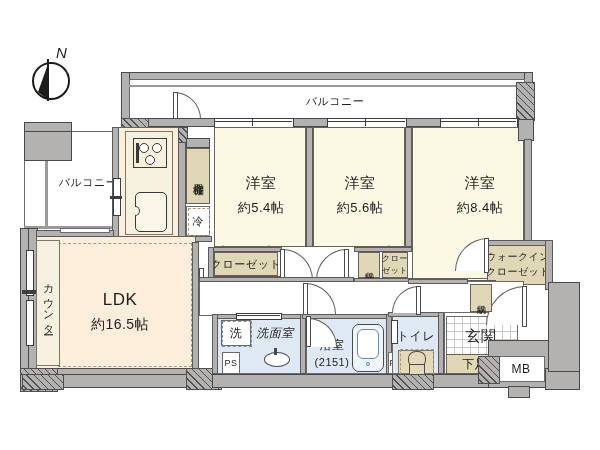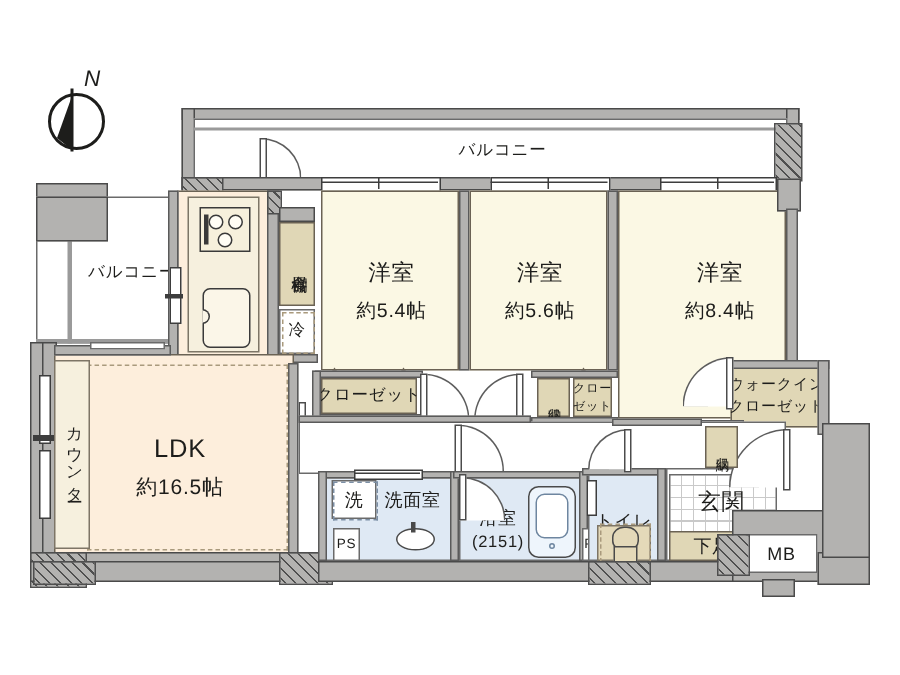--- a/index.html
+++ b/index.html
@@ -244,21 +244,21 @@
   <div class="b wall-thin" style="left:199px;top:277px;width:155px;height:5px;"></div>
   <div class="b wall-thin" style="left:408px;top:279px;width:60px;height:5px;"></div>
 
   <div class="arc tr" style="left:305px;top:283px;width:30px;height:30px;"></div>
   <div class="leaf" style="left:303px;top:283px;width:3px;height:31px;"></div>
 
   <div class="b wet" style="left:216px;top:318px;width:86px;height:56px;"></div>
   <div class="b white" style="left:221px;top:320px;width:30px;height:26px;"></div>
   <div class="dash-b" style="left:222px;top:321px;width:28px;height:24px;"></div>
   <div class="lbl c t12" style="left:236px;top:333px;">洗</div>
-  <div class="lbl c t12" style="left:275px;top:333px;">洗面室</div>
+  <div class="lbl c t12" style="left:275px;top:333px;font-style:italic;">洗面室</div>
   <div class="basin" style="left:264px;top:352px;width:24px;height:13px;"></div>
   <div class="b" style="left:274px;top:348px;width:3px;height:7px;background:#4a4a4a;"></div>
   <div class="b wall-thin" style="left:212px;top:314px;width:94px;height:5px;"></div>
   <div class="b wall-thin" style="left:212px;top:314px;width:6px;height:60px;"></div>
   <div class="b wall-thin" style="left:300px;top:314px;width:6px;height:60px;"></div>
 
   <div class="win" style="left:236px;top:313px;width:44px;height:5px;"></div>
   <div class="winline" style="left:236px;top:315px;width:44px;height:1px;"></div>
 
   <div class="b white" style="left:222px;top:352px;width:18px;height:22px;"></div>
@@ -274,21 +274,21 @@
   <div class="b wall-thin" style="left:302px;top:314px;width:90px;height:5px;"></div>
   <div class="b wall-thin" style="left:386px;top:314px;width:6px;height:60px;"></div>
 
   <div class="arc tr" style="left:308px;top:318px;width:28px;height:28px;"></div>
   <div class="leaf" style="left:306px;top:316px;width:3px;height:29px;"></div>
 
   <div class="b white" style="left:388px;top:352px;width:16px;height:22px;"></div>
   <div class="lbl c t9" style="left:396px;top:363px;">PS</div>
 
   <div class="b wet" style="left:392px;top:316px;width:48px;height:58px;"></div>
-  <div class="lbl c t12" style="left:416px;top:348px;font-family:Liberation Mono, monospace;">トイレ</div>
+  <div class="lbl c t12" style="left:416px;top:336px;">トイレ</div>
   <div class="b closet nobrd" style="left:398px;top:350px;width:36px;height:24px;background:#e4d9b9;border:1px solid #7d7566;"></div>
   <div class="dash" style="left:400px;top:349px;width:32px;height:24px;"></div>
   <div class="wc-bowl" style="left:408px;top:351px;width:16px;height:14px;"></div>
   <div class="wc-tank" style="left:409px;top:364px;width:14px;height:9px;"></div>
   <div class="b wall-thin" style="left:388px;top:312px;width:56px;height:5px;"></div>
   <div class="b wall-thin" style="left:438px;top:312px;width:6px;height:62px;"></div>
 
   <div class="arc tl" style="left:392px;top:286px;width:26px;height:26px;"></div>
   <div class="leaf" style="left:416px;top:286px;width:3px;height:27px;"></div>
   <div class="win" style="left:391px;top:320px;width:5px;height:22px;"></div>

